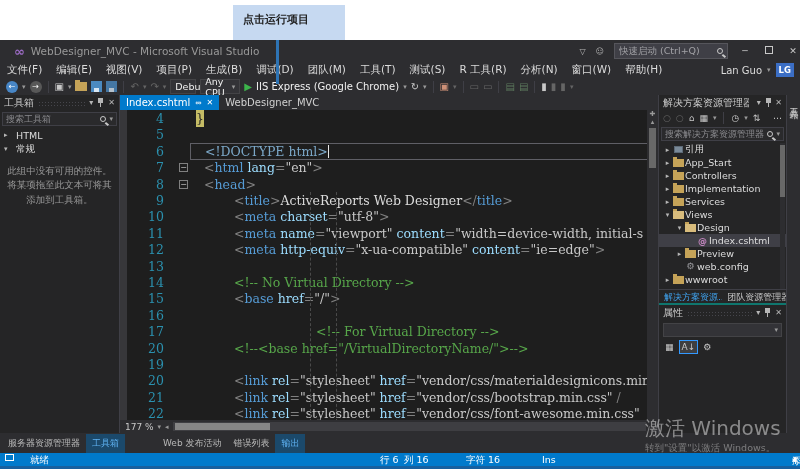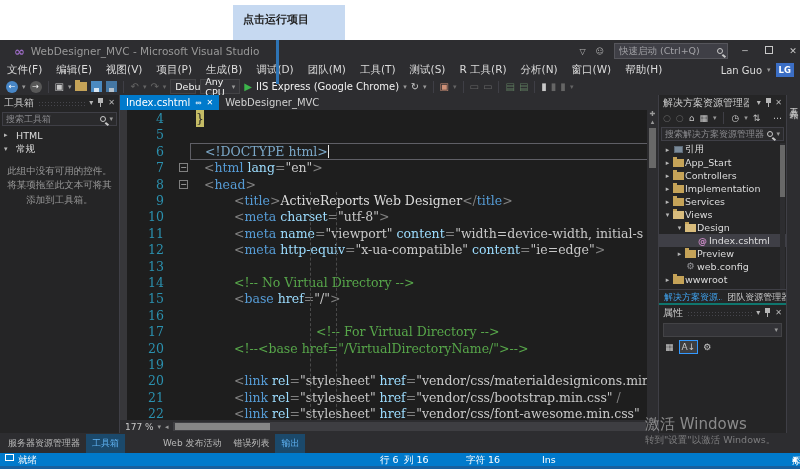--- a/index.html
+++ b/index.html
@@ -141,21 +141,21 @@
   #btabs-center { margin-left:32px; display:flex; }
 
   
   #statusbar { left:0; top:413px; width:800px; height:13px; background:#007acc; color:#ffffff; font-size:9.5px; }
   #statusbar span { position:absolute; top:1px; white-space:nowrap; }
   #sb-icon { left:5px; top:3px; width:9px; height:7px; border:1px solid #fff; position:absolute; }
   #taskbar-strip { left:0; top:426px; width:800px; height:3px; background:#17609f; }
 
   
   #watermark { left:645px; top:415px; z-index:40; pointer-events:none; }
-  #wm1 { font-size:15px; color:rgba(220,220,220,0.55); }
+  #wm1 { font-size:20px; color:rgba(220,220,220,0.55); }
   #wm2 { font-size:9.5px; color:rgba(220,220,220,0.45); }
 </style>
 </head>
 <body>
 
 <div id="stage">
 
   <div id="callout" class="abs">
     <span>点击运行项目</span>
   </div>
@@ -480,21 +480,21 @@
         </span>
       <span id="btabs-center">
           <span class="btab">Web 发布活动</span>
           <span class="btab">错误列表</span>
           <span class="btab active">输出</span>
         </span>
     </div>
 
     <div id="statusbar" class="abs">
       <span id="sb-icon"></span>
-      <span style="left:18px;">就绪</span>
+      <span style="left:30px;">就绪</span>
       <span style="left:380px;">行 6</span>
       <span style="left:404px;">列 16</span>
       <span style="left:466px;">字符 16</span>
       <span style="left:542px;">Ins</span>
       <span style="right:8px; left:auto; display:flex; gap:4px; align-items:center;">
         <span>↑</span>
         <span>添加到源代码管理</span>
         <span style="font-size:7px;">▲</span>
       </span>
     </div>

